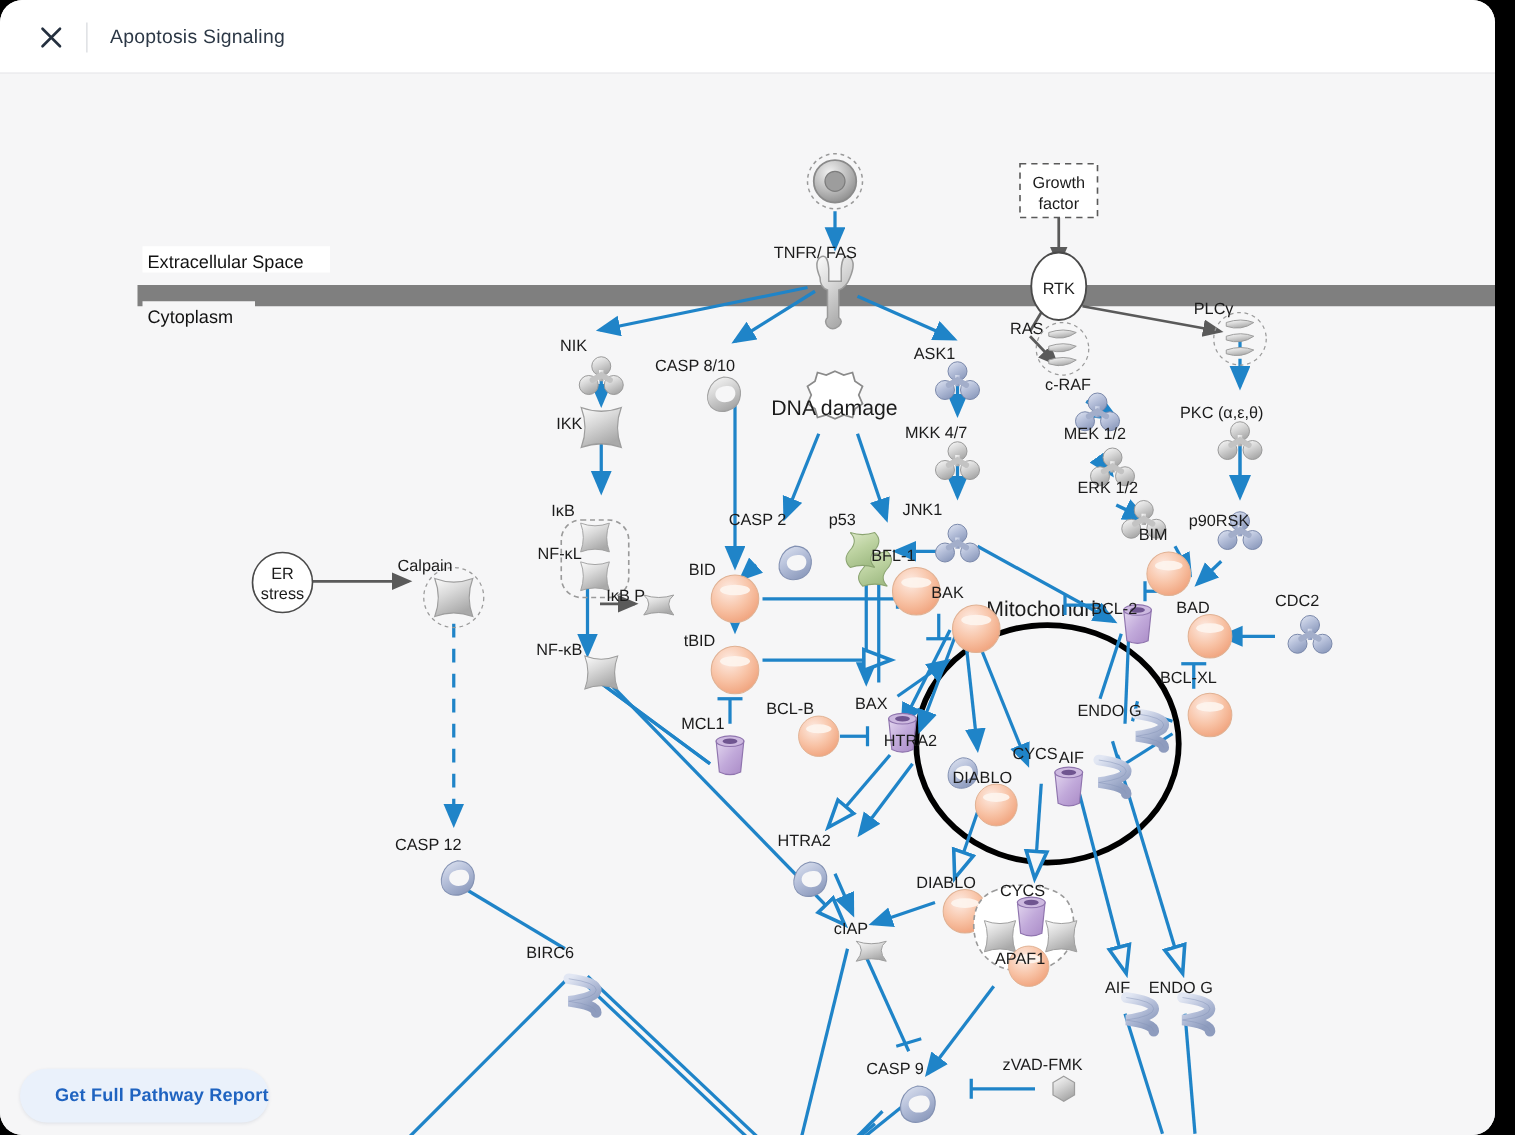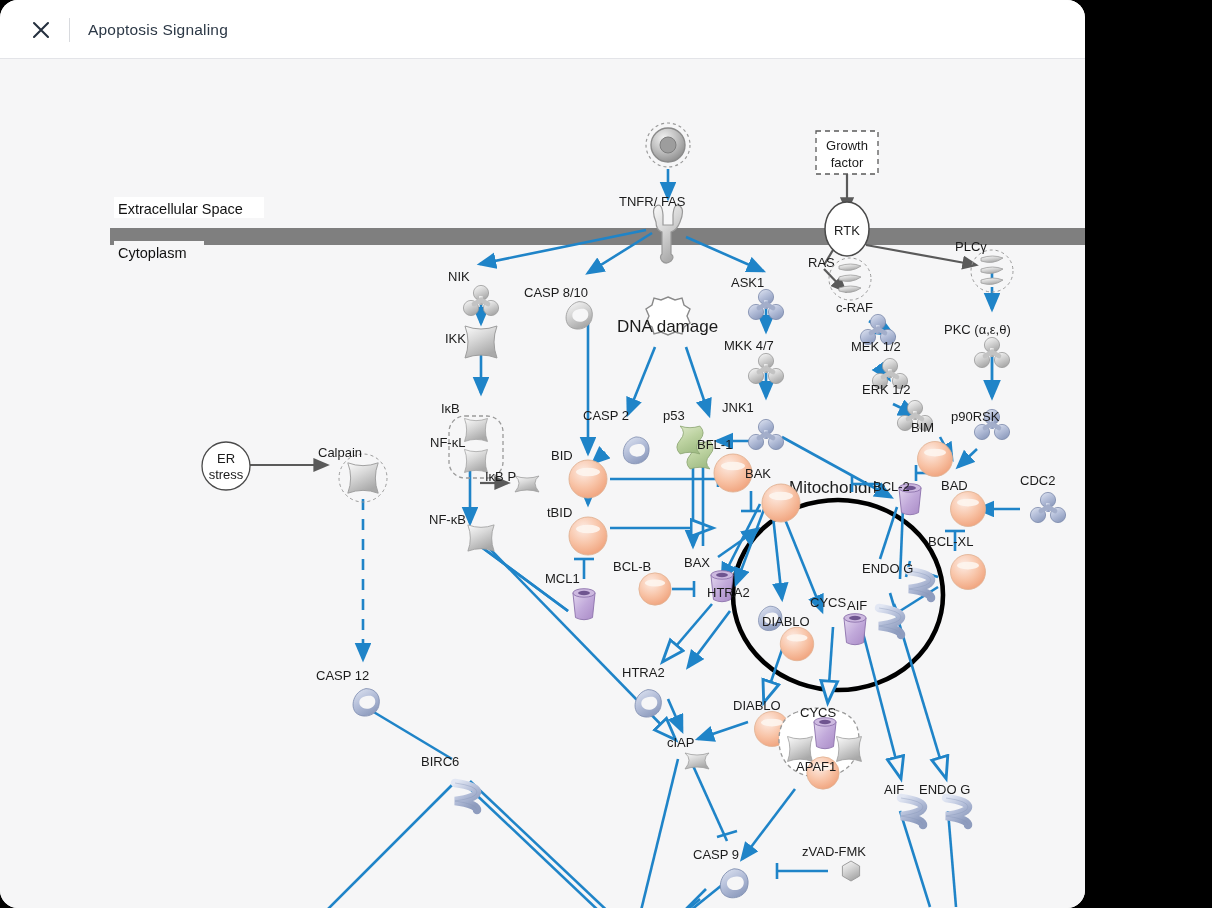--- a/index.html
+++ b/index.html
@@ -5,21 +5,21 @@
 <style>
   html, body {
     margin: 0; padding: 0;
     width: 1212px; height: 908px;
     background: #000;
     font-family: "Liberation Sans", sans-serif;
     overflow: hidden;
   }
   #app {
     position: relative;
-    width: 1085px; height: 908px;
+    width: 1196px; height: 908px;
     background: #ffffff;
     border-radius: 18px;
     overflow: hidden;
   }
   
   #header {
     position: absolute; top: 0; left: 0;
     width: 1212px; height: 59px;
     background: #ffffff;
     border-bottom: 1px solid #e3e4e8;
@@ -746,14 +746,20 @@
       <g>
         <g transform="translate(832,903) scale(.95)">
             <use href="#sym-peptidase"></use>
           </g>
         <text class="nlabel" x="780" y="888">CASP 6</text>
       </g>
 
     </svg>
   </div>
 
+  <div id="report-btn">
+    <svg class="star" width="21" height="21" viewBox="0 0 24 24">
+      <path fill="#1b63c4" d="M12 2.2 L14.9 8.6 L21.8 9.4 L16.7 14.1 L18.1 21 L12 17.5 L5.9 21 L7.3 14.1 L2.2 9.4 L9.1 8.6 Z"></path>
+    </svg>
+    <span class="lbl">Get Full Pathway Report</span>
+  </div>
 
 </div>
 
 </body></html>

